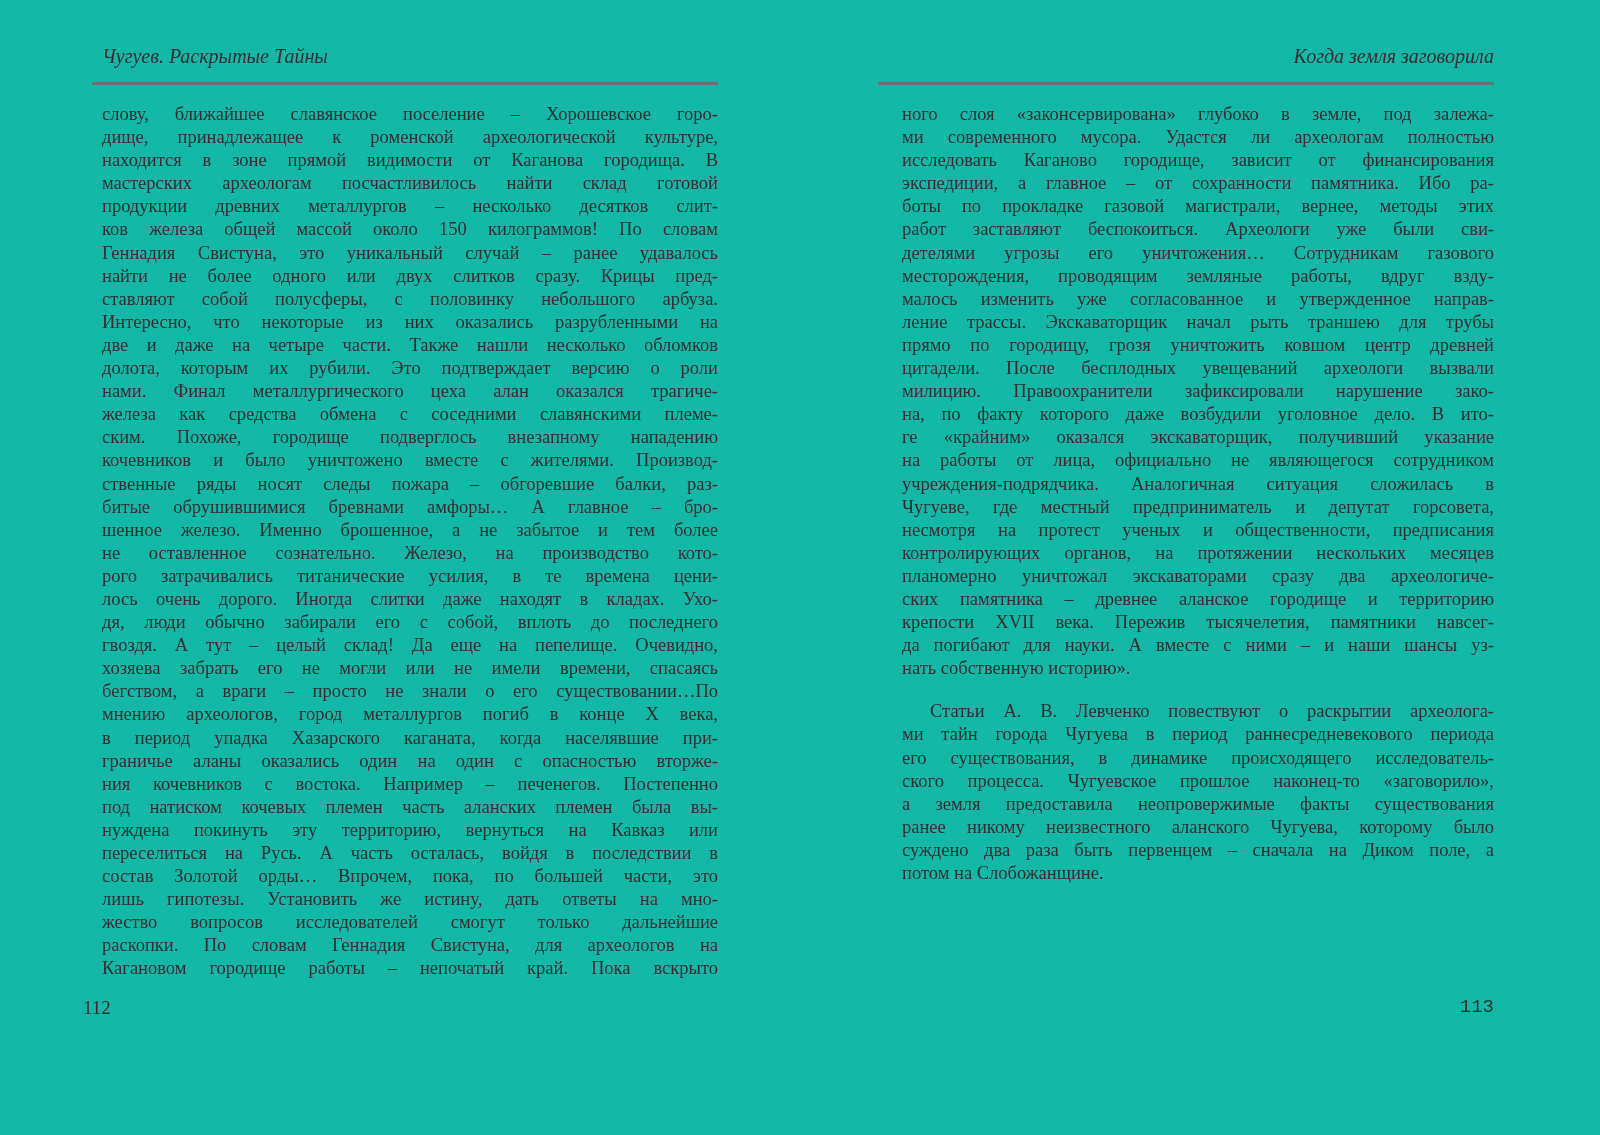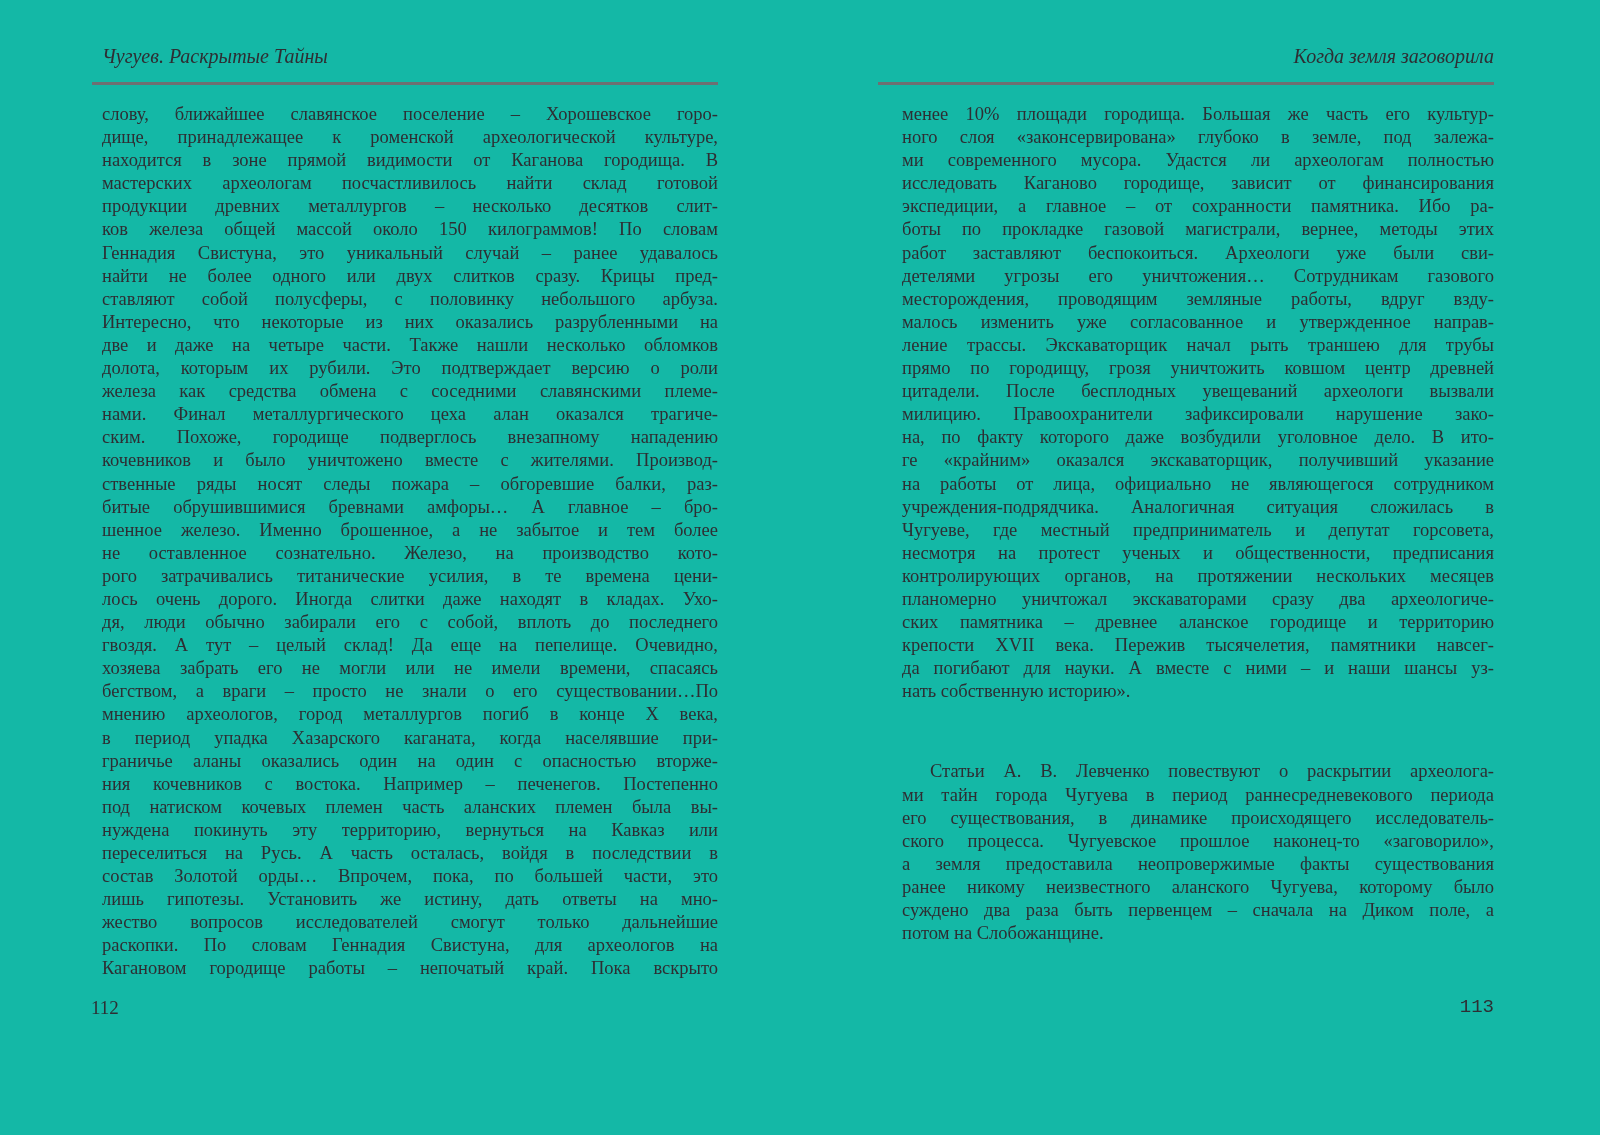--- a/index.html
+++ b/index.html
@@ -43,21 +43,21 @@
     text-align: justify;
     text-align-last: justify;
     max-height: 23.1px;
     overflow: hidden;
   }
   .line.end {
     text-align: right;
     text-align-last: left;
   }
   .para2 {
-    margin-top: 57px;
+    margin-top: 20px;
   }
   .indent-first .line:first-child {
     text-indent: 28px;
   }
   .page-num {
     position: absolute;
     top: 996px;
     font-size: 19px;
     line-height: 23px;
   }
@@ -81,22 +81,22 @@
       <div class="line">находится в зоне прямой видимости от Каганова городища. В</div>
       <div class="line">мастерских археологам посчастливилось найти склад готовой</div>
       <div class="line">продукции древних металлургов – несколько десятков слит-</div>
       <div class="line">ков железа общей массой около 150 килограммов! По словам</div>
       <div class="line">Геннадия Свистуна, это уникальный случай – ранее удавалось</div>
       <div class="line">найти не более одного или двух слитков сразу. Крицы пред-</div>
       <div class="line">ставляют собой полусферы, с половинку небольшого арбуза.</div>
       <div class="line">Интересно, что некоторые из них оказались разрубленными на</div>
       <div class="line">две и даже на четыре части. Также нашли несколько обломков</div>
       <div class="line">долота, которым их рубили. Это подтверждает версию о роли</div>
+      <div class="line">нами. Финал металлургического цеха алан оказался трагиче-</div>
       <div class="line">железа как средства обмена с соседними славянскими племе-</div>
-      <div class="line">нами. Финал металлургического цеха алан оказался трагиче-</div>
       <div class="line">ским. Похоже, городище подверглось внезапному нападению</div>
       <div class="line">кочевников и было уничтожено вместе с жителями. Производ-</div>
       <div class="line">ственные ряды носят следы пожара – обгоревшие балки, раз-</div>
       <div class="line">битые обрушившимися бревнами амфоры… А главное – бро-</div>
       <div class="line">шенное железо. Именно брошенное, а не забытое и тем более</div>
       <div class="line">не оставленное сознательно. Железо, на производство кото-</div>
       <div class="line">рого затрачивались титанические усилия, в те времена цени-</div>
       <div class="line">лось очень дорого. Иногда слитки даже находят в кладах. Ухо-</div>
       <div class="line">дя, люди обычно забирали его с собой, вплоть до последнего</div>
       <div class="line">гвоздя. А тут – целый склад! Да еще на пепелище. Очевидно,</div>
@@ -109,29 +109,28 @@
       <div class="line">под натиском кочевых племен часть аланских племен была вы-</div>
       <div class="line">нуждена покинуть эту территорию, вернуться на Кавказ или</div>
       <div class="line">переселиться на Русь. А часть осталась, войдя в последствии в</div>
       <div class="line">состав Золотой орды… Впрочем, пока, по большей части, это</div>
       <div class="line">лишь гипотезы. Установить же истину, дать ответы на мно-</div>
       <div class="line">жество вопросов исследователей смогут только дальнейшие</div>
       <div class="line">раскопки. По словам Геннадия Свистуна, для археологов на</div>
       <div class="line">Кагановом городище работы – непочатый край. Пока вскрыто</div>
     </div>
 
-  <div class="page-num" style="left:91px;text-align:center;">112</div>
+  <div class="page-num" style="left:83px;text-align:center;">112</div>
 
   <div class="running-head right" style="left:878px; width:616px;">Когда земля заговорила</div>
 
   <div class="head-rule" style="left:878px; width:616px;"></div>
 
   <div class="text-col" style="left:902px; width:592px;">
     <div>
-        <div class="line">менее 10% площади городища. Большая же часть его культур-</div>
         <div class="line">ного слоя «законсервирована» глубоко в земле, под залежа-</div>
         <div class="line">ми современного мусора. Удастся ли археологам полностью</div>
         <div class="line">исследовать Каганово городище, зависит от финансирования</div>
         <div class="line">экспедиции, а главное – от сохранности памятника. Ибо ра-</div>
         <div class="line">боты по прокладке газовой магистрали, вернее, методы этих</div>
         <div class="line">работ заставляют беспокоиться. Археологи уже были сви-</div>
         <div class="line">детелями угрозы его уничтожения… Сотрудникам газового</div>
         <div class="line">месторождения, проводящим земляные работы, вдруг взду-</div>
         <div class="line">малось изменить уже согласованное и утвержденное направ-</div>
         <div class="line">ление трассы. Экскаваторщик начал рыть траншею для трубы</div>

